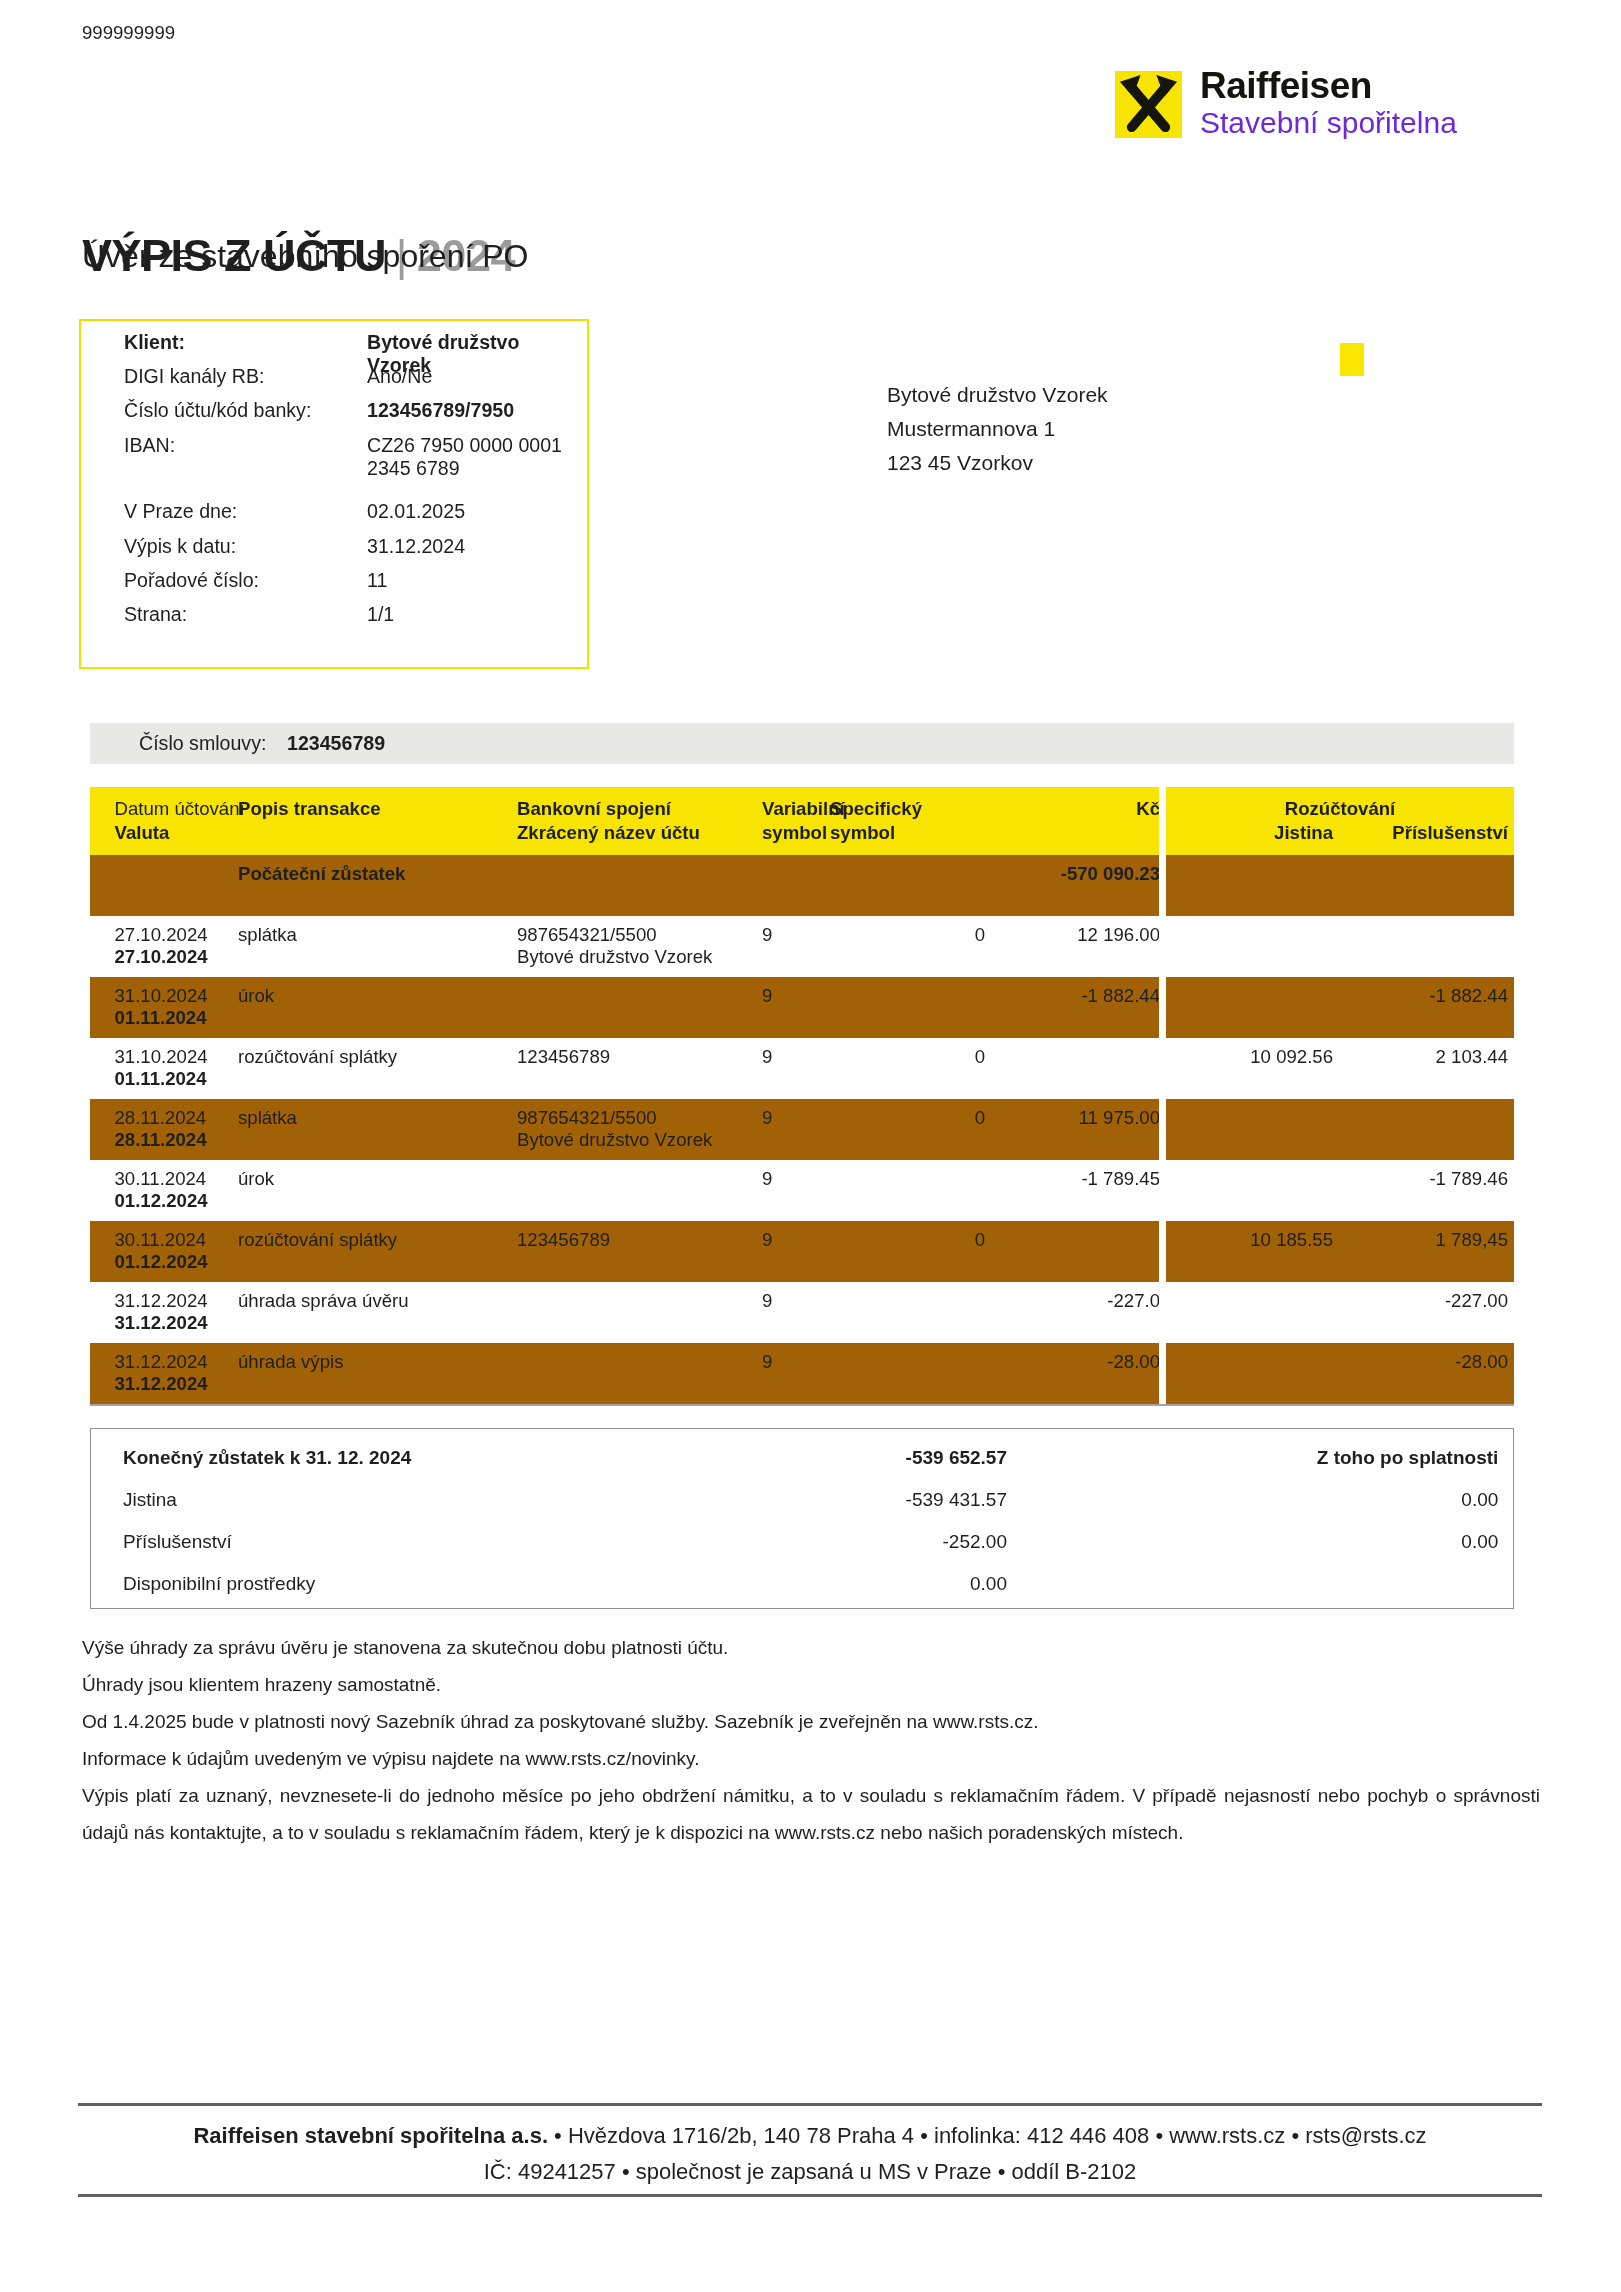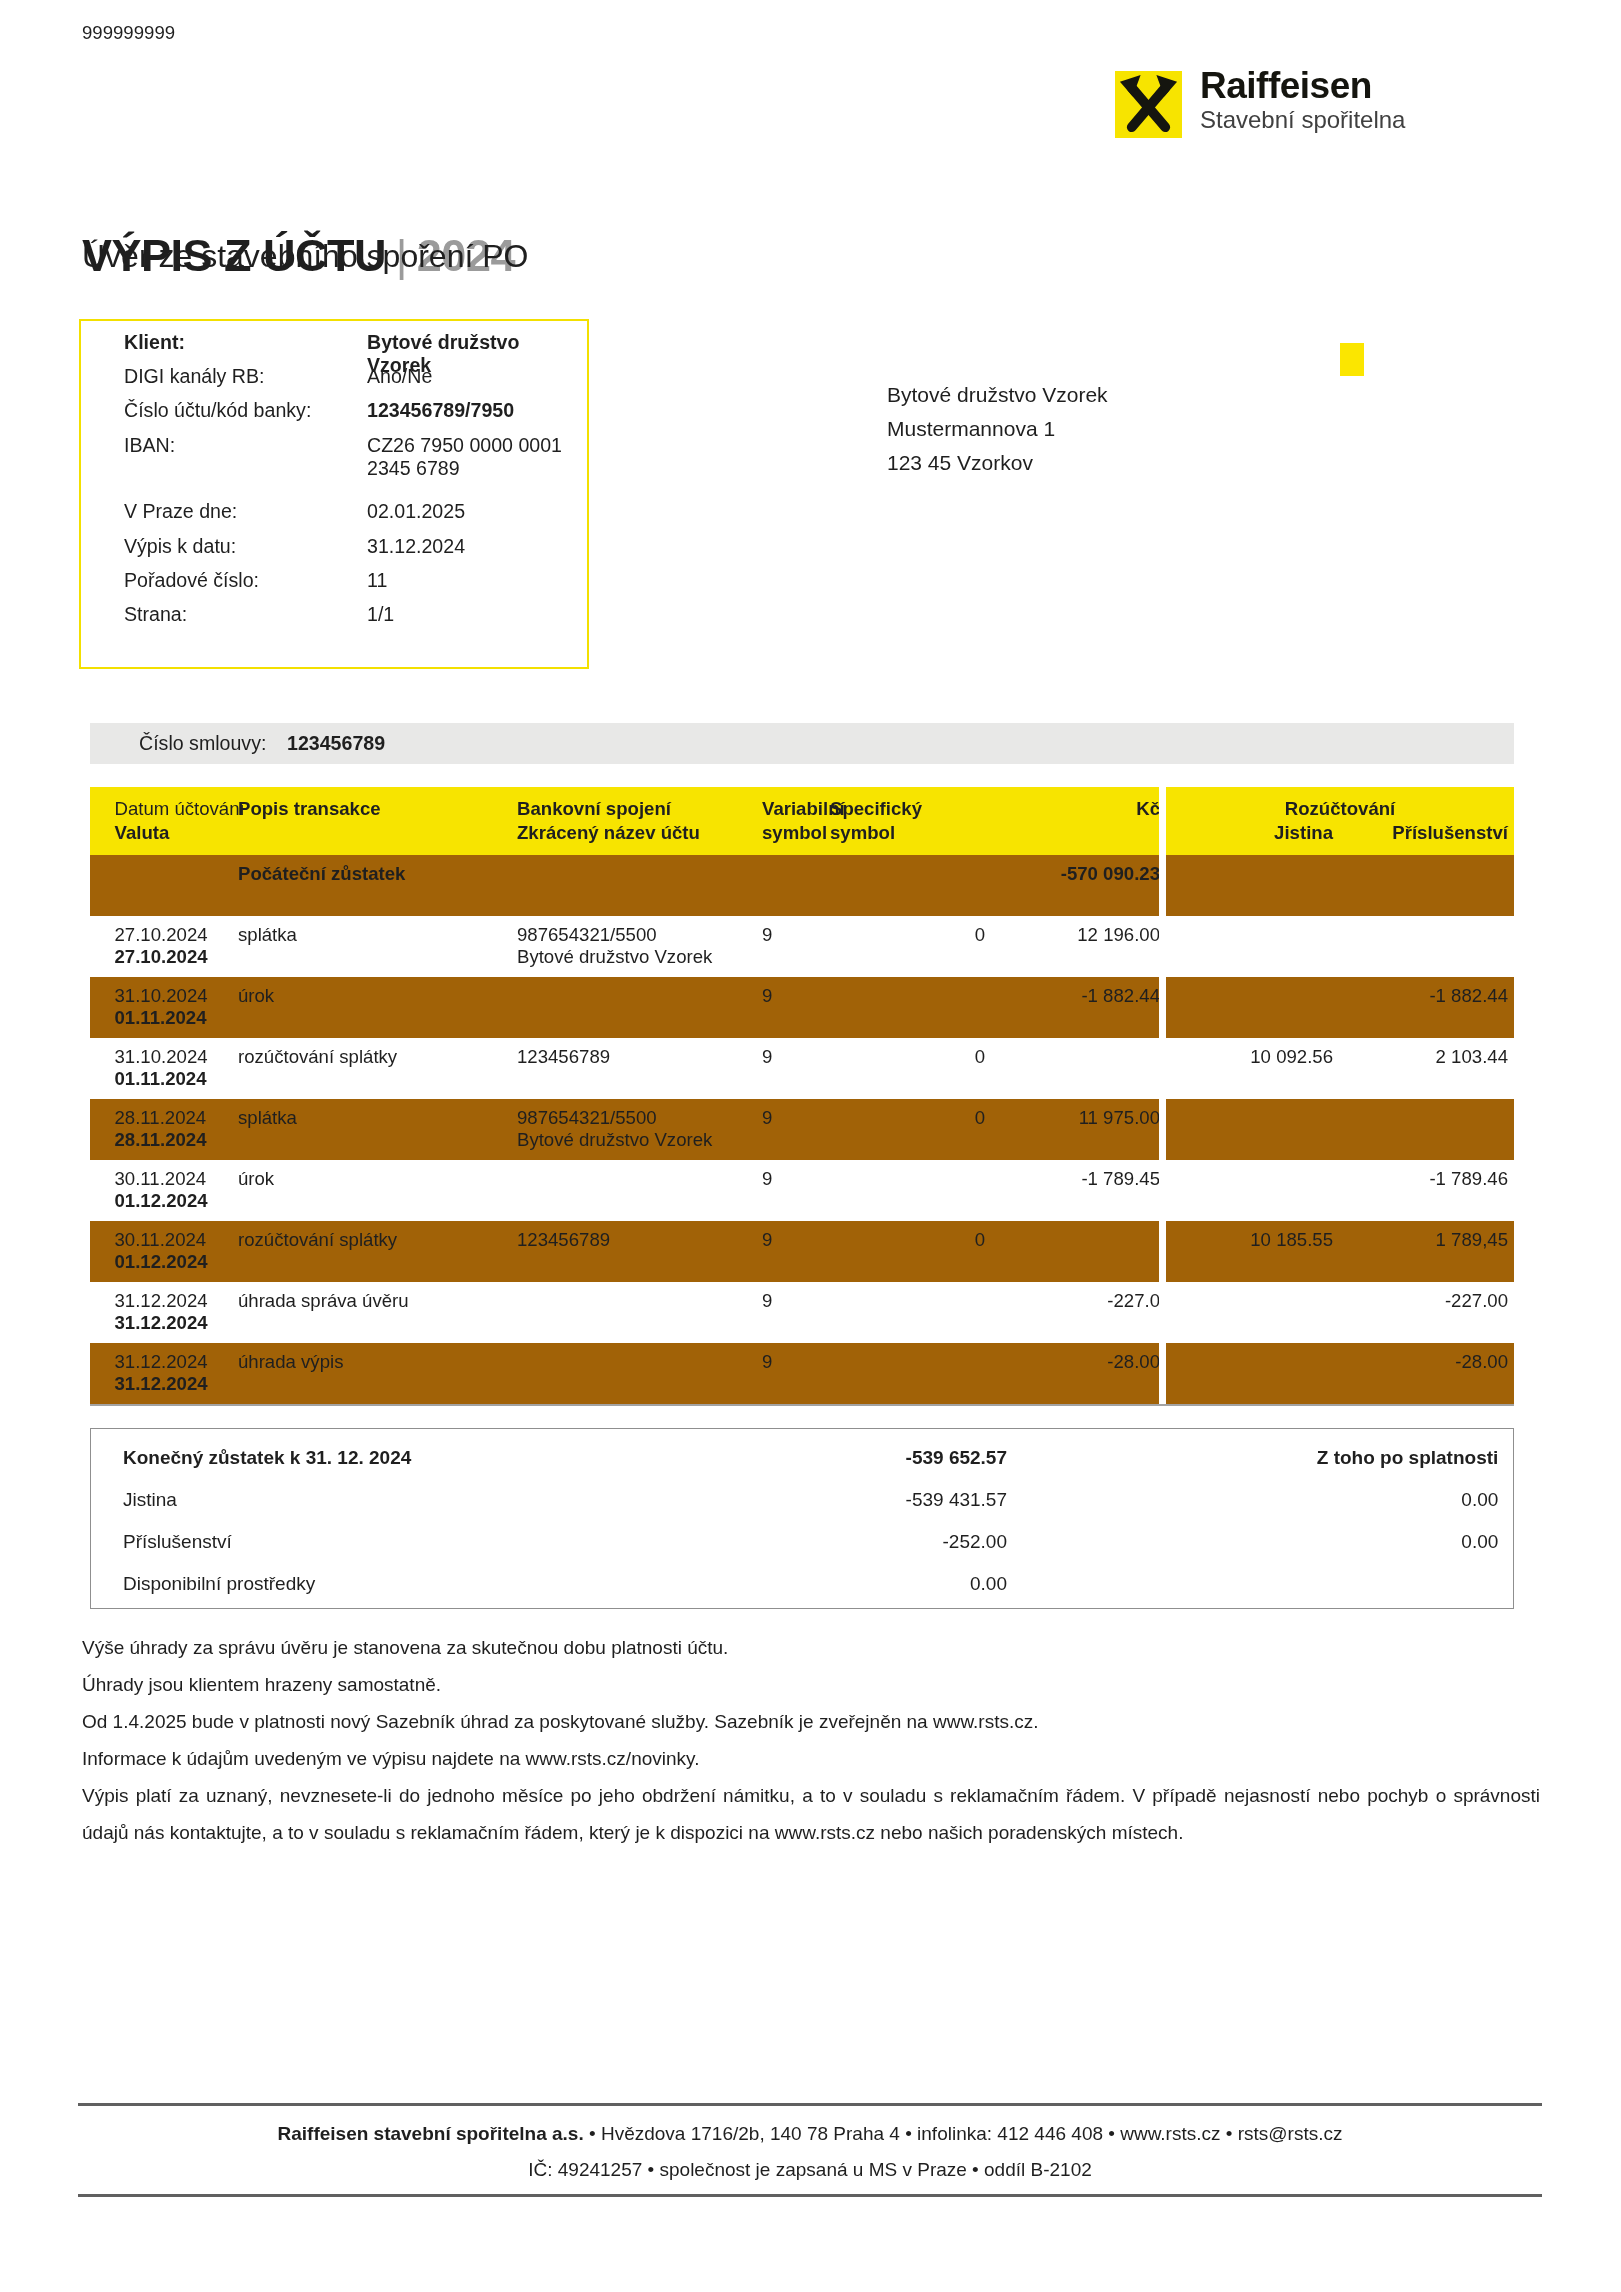--- a/index.html
+++ b/index.html
@@ -5,21 +5,21 @@
   html,body{margin:0;padding:0;background:#ffffff;}
   .page{position:relative;width:1621px;height:2293px;background:#ffffff;overflow:hidden;
         font-family:"Liberation Sans","DejaVu Sans",sans-serif;color:#1f1f1f;}
   .abs{position:absolute;}
   .nw{white-space:nowrap;}
 
   
   .acct-ref{left:82px;top:21.6px;font-size:18.6px;}
   .logo-box{left:1115px;top:71px;width:67px;height:67px;}
   .brand1{left:1200px;top:65px;font-size:37px;font-weight:bold;letter-spacing:-0.5px;color:#15150f;}
-  .brand2{left:1200px;top:106px;font-size:24px;color:#404040;}
+  .brand2{left:1200px;top:106px;font-size:30px;color:#6d28d9;}
 
   .title{left:82px;top:182px;font-size:45px;font-weight:bold;letter-spacing:-0.5px;margin-top:48px;}
   .title .sep{color:#9b9b9b;font-weight:400;padding:0 9.8px;}
   .title .year{color:#9b9b9b;}
   .subtitle{left:82px;top:238px;font-size:32px;font-weight:normal;}
 
   
   .client-box{left:79px;top:319px;width:506px;height:346px;border:2px solid #f3e000;}
   .cb-row{position:absolute;left:43px;right:5.9px;height:29px;font-size:19.6px;text-decoration:underline;}
   .cb-label{position:absolute;left:0;}
@@ -66,21 +66,21 @@
   .sum-right{position:absolute;left:1059px;right:14.7px;text-align:right;white-space:nowrap;}
   .sr0{top:17.6px;font-weight:bold;} .sr1{top:60px;} .sr2{top:102px;} .sr3{top:144px;}
 
   
   .notes{left:82px;top:1629px;width:1458px;font-size:19px;line-height:37px;}
   .note-just{text-align:justify;}
 
   
   .rule{left:78px;width:1464px;height:2.9px;background:#606060;}
   .rule1{top:2103px;} .rule2{top:2194px;}
-  .f-line{left:78px;width:1464px;text-align:center;font-size:19px;white-space:nowrap;}
+  .f-line{left:78px;width:1464px;text-align:center;font-size:22px;white-space:nowrap;}
   .f1{top:2123px;} .f2{top:2159px;}
 </style>
 </head>
 <body>
 
 <div class="page">
 
   <div class="abs acct-ref nw">999999999</div>
 
   <div class="abs logo-box">

